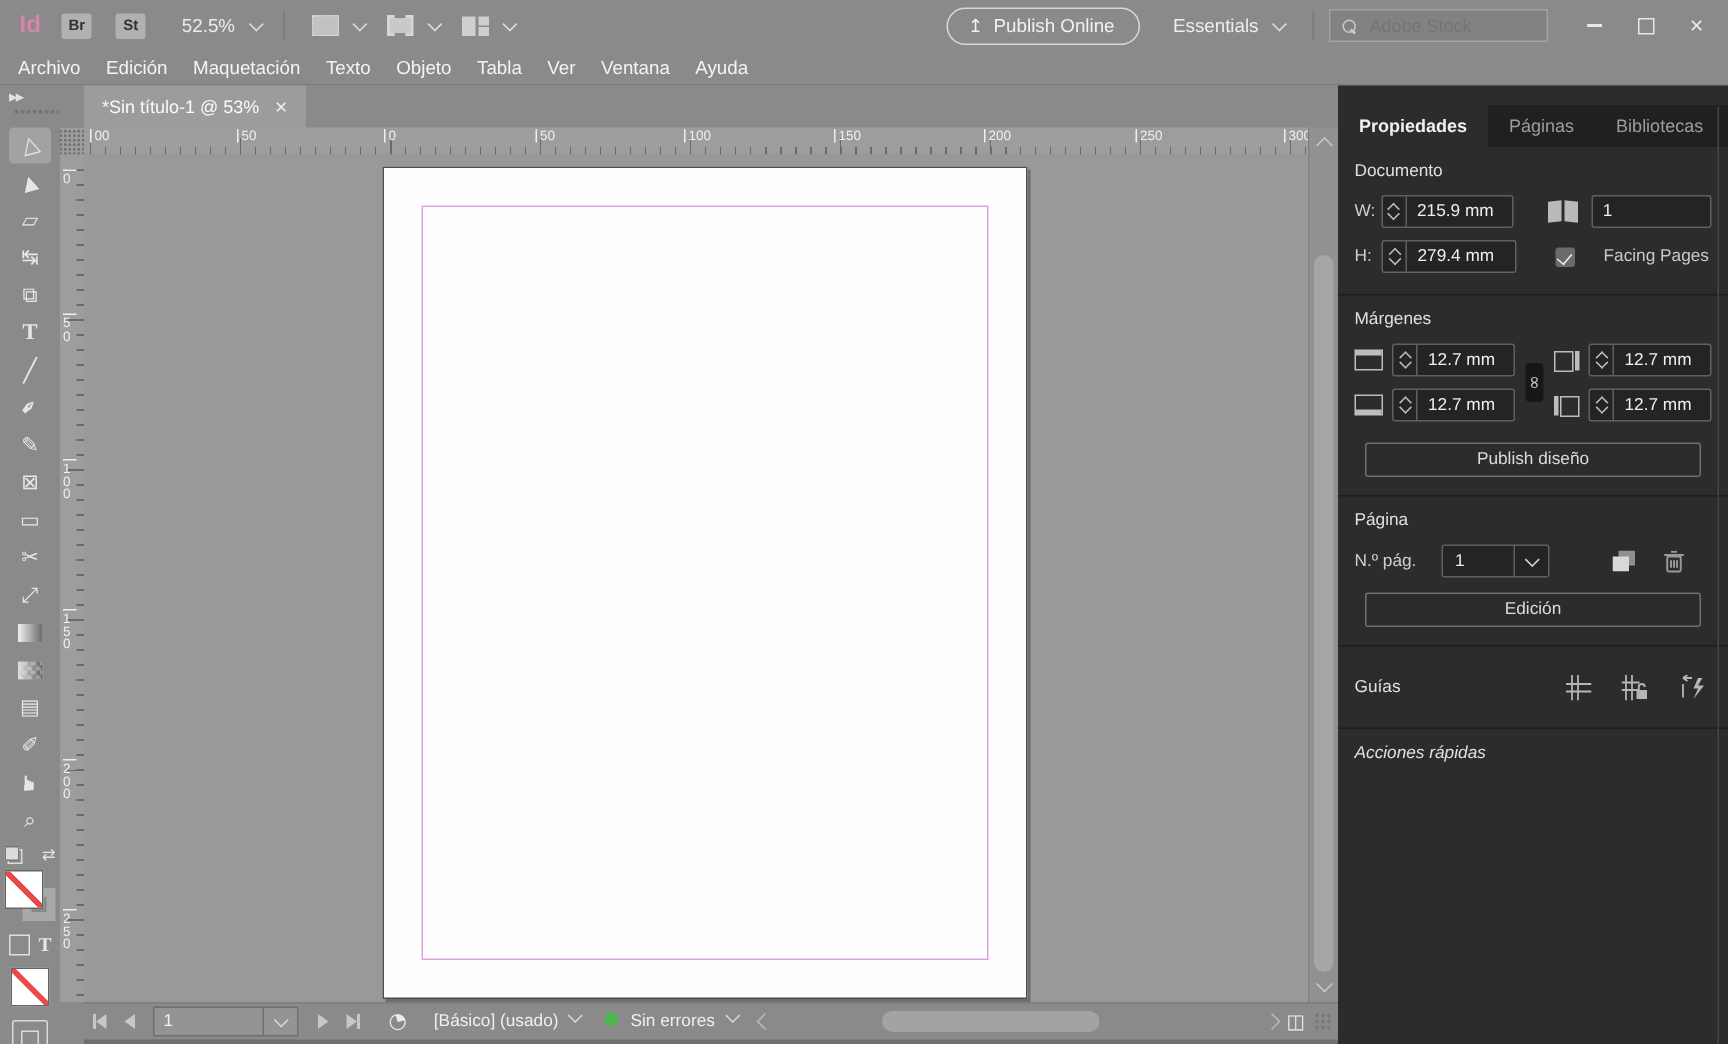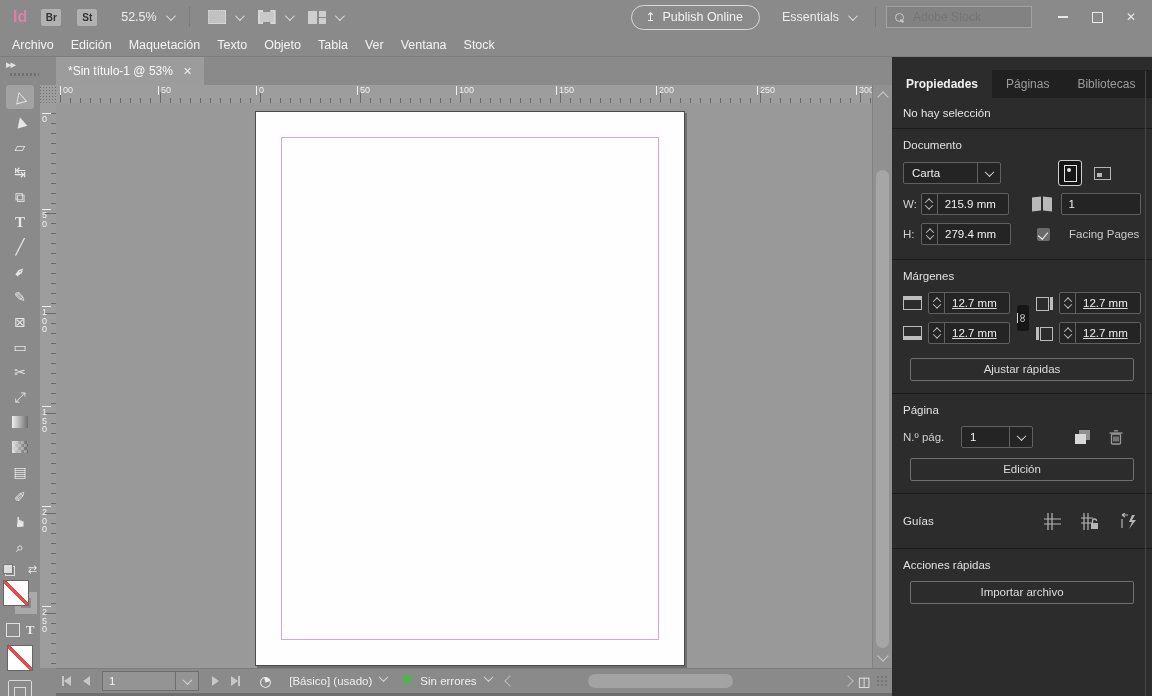--- a/index.html
+++ b/index.html
@@ -259,21 +259,21 @@
 
   <div class="menu-bar" data-name="menu-bar">
       <div class="menu-item" data-name="menu-archivo">Archivo</div>
       <div class="menu-item" data-name="menu-edicion">Edición</div>
       <div class="menu-item" data-name="menu-maquetacion">Maquetación</div>
       <div class="menu-item" data-name="menu-texto">Texto</div>
       <div class="menu-item" data-name="menu-objeto">Objeto</div>
       <div class="menu-item" data-name="menu-tabla">Tabla</div>
       <div class="menu-item" data-name="menu-ver">Ver</div>
       <div class="menu-item" data-name="menu-ventana">Ventana</div>
-      <div class="menu-item" data-name="menu-ayuda">Stock</div>
+      <div class="menu-item" data-name="menu-ayuda">Ayuda</div>
     </div>
 
   <div class="tab-row" data-name="tab-bar">
     <div class="collapse" data-name="collapse-panels-icon">▸▸</div>
     <div class="grip" data-name="toolbar-grip"></div>
     <div class="doc-tab" data-name="document-tab">
       <span class="t" data-name="document-tab-title">*Sin título-1 @ 53%</span>
       <span class="x glyph" data-name="close-tab-icon">✕</span>
     </div>
   </div>
@@ -434,40 +434,23 @@
       <span class="grip2" data-name="resize-grip-icon"></span>
     </div>
   </div>
 
   <div class="panel" data-name="properties-panel">
     <div class="panel-tabs" data-name="panel-tabs">
         <div class="panel-tab active" data-name="panel-tab-propiedades">Propiedades</div>
         <div class="panel-tab" data-name="panel-tab-paginas">Páginas</div>
         <div class="panel-tab" data-name="panel-tab-bibliotecas">Bibliotecas</div>
       </div>
-    <div class="no-sel" data-name="selection-status">No hay selección</div>
 
     <div class="section" data-name="document-section">
       <div class="sec-head" data-name="section-heading">Documento</div>
-      <div class="row" style="justify-content:space-between;">
-        <div class="select" style="width:96px;" data-name="page-size-select">
-          <span class="val" data-name="page-size-value">Carta</span>
-          <span class="chv" data-name="chevron-down-icon">
-              <span class="chev-dn"></span>
-            </span>
-        </div>
-        <div style="display:flex;gap:10px;margin-right:28px;">
-          <div class="orient-btn active" data-name="orientation-portrait-button">
-              <span class="orient-p" data-name="portrait-icon"></span>
-            </div>
-          <div class="orient-btn" data-name="orientation-landscape-button">
-              <span class="orient-l" data-name="landscape-icon"></span>
-            </div>
-        </div>
-      </div>
       <div class="row">
         <span class="wh-label" data-name="width-label">W:</span>
         <div class="field" style="width:88px;" data-name="width-field">
           <span class="stepper" data-name="width-stepper">
               <span class="a up"></span>
               <span class="a dn"></span>
             </span>
           <span class="val" data-name="width-value">215.9 mm</span>
         </div>
         <span class="book-ico" data-name="pages-book-icon" style="margin-left:22px;"></span>
@@ -486,21 +469,21 @@
         </div>
         <div style="display:flex;align-items:center;margin-left:26px;gap:12px;">
           <span class="checkbox" data-name="facing-pages-checkbox"></span>
           <span style="color:#c9c9c9;" data-name="facing-pages-label">Facing Pages</span>
         </div>
       </div>
     </div>
 
     <div class="section" data-name="margins-section">
       <div class="sec-head" data-name="section-heading">Márgenes</div>
-      <div style="display:flex;align-items:center;text-decoration:underline;">
+      <div style="display:flex;align-items:center;">
         <div style="flex:0 0 auto;">
           <div class="row">
             <span class="m-ico top" data-name="margin-top-icon"></span>
             <div class="field" style="width:80px;" data-name="margin-top-field">
               <span class="stepper" data-name="margin-top-stepper">
                   <span class="a up"></span>
                   <span class="a dn"></span>
                 </span>
               <span class="val" data-name="margin-top-value">12.7 mm</span>
             </div>
@@ -542,21 +525,21 @@
               <span class="stepper" data-name="margin-left-stepper">
                   <span class="a up"></span>
                   <span class="a dn"></span>
                 </span>
               <span class="val" data-name="margin-left-value">12.7 mm</span>
             </div>
           </div>
         </div>
       </div>
       <div style="height:12px;"></div>
-      <div class="panel-btn" data-name="adjust-layout-button">Ajustar rápidas</div>
+      <div class="panel-btn" data-name="adjust-layout-button">Publish diseño</div>
     </div>
 
     <div class="section" data-name="page-section">
       <div class="sec-head" data-name="section-heading">Página</div>
       <div class="row" style="margin-bottom:10px;">
         <span style="width:58px;color:#cfcfcf;" data-name="page-number-label">N.º pág.</span>
         <div class="select" style="width:70px;" data-name="page-number-dropdown">
           <span class="val" data-name="page-number-value">1</span>
           <span class="chv" data-name="chevron-down-icon">
               <span class="chev-dn"></span>
@@ -598,19 +581,18 @@
           </svg>
       </div>
       <div class="ico-btn" data-name="smart-guides-button">
         <svg width="17" height="17" viewBox="0 0 17 17">
             <path d="M8 2 2 2M2 2l3-2M2 2l3 2M2 6v9" stroke="#b5b5b5" stroke-width="1.2" fill="none"></path>
             <path d="M12 2 9 9h3l-3 7 7-9h-4l3-5z" fill="#b5b5b5"></path>
           </svg>
       </div>
     </div>
 
-    <div class="section" data-name="quick-actions-section" style="border-bottom:none;">
+    <div class="section" data-name="quick-actions-section" style="border-bottom:none;font-style:italic;">
       <div class="sec-head" data-name="section-heading">Acciones rápidas</div>
-      <div class="panel-btn" data-name="import-file-button">Importar archivo</div>
     </div>
   </div>
 
 </div>
 
 </body></html>

